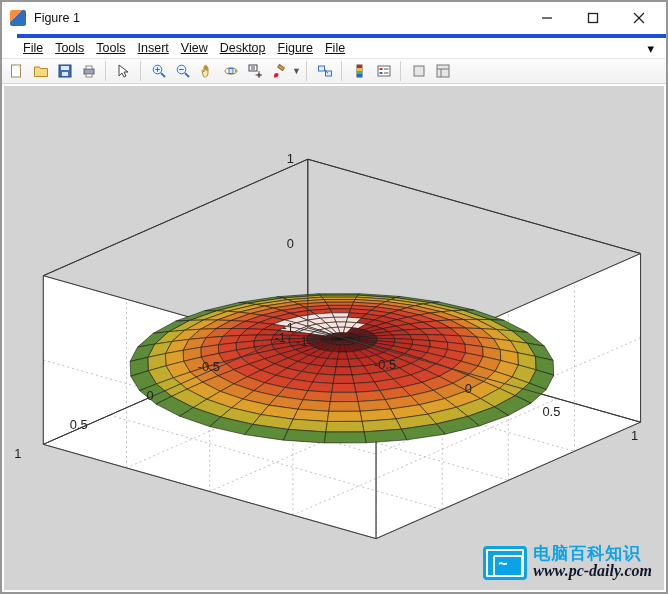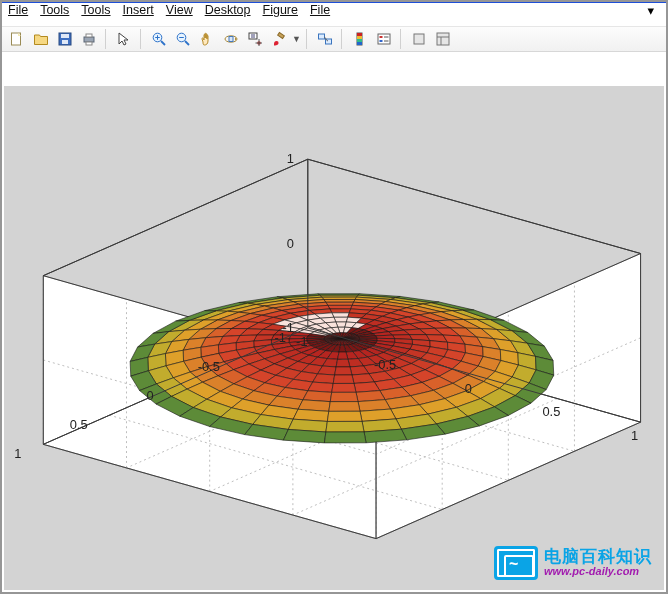--- a/index.html
+++ b/index.html
@@ -7,46 +7,68 @@
 
   .outer { width: 668px; height: 594px; border: 2px solid #969696; position: relative; background: #fff; }
 
   .titlebar { height: 32px; display: flex; align-items: center; padding: 0 4px 0 8px; background: #fff; }
   .app-icon { width: 16px; height: 16px; background: linear-gradient(135deg, #ff8c3b 0 40%, #2e6fbf 40% 100%); border-radius: 2px; margin-right: 8px; }
   .title-text { flex: 1; font-size: 12.5px; color: #111; }
   .winbtns { display: flex; gap: 0; }
   .winbtn { width: 46px; height: 30px; display: flex; align-items: center; justify-content: center; color:#222; }
   .winbtn svg { width: 12px; height: 12px; }
 
-  .menubar { height: 24px; display: flex; align-items: flex-start; padding: 0 6px; gap: 12px; border-top: 1px solid #1d4ed8; }
+  .menubar { height: 24px; display: flex; align-items: center; padding: 0 6px; gap: 12px; border-top: 4px solid #1d4ed8; margin-left: 15px; }
   .menuitem { font-size: 12.5px; color: #111; position: relative; }
   .menuitem .ul { text-decoration: underline; }
   .menu-tail { margin-left: auto; font-size: 13px; padding-right: 6px; }
 
   .toolbar { height: 26px; display: flex; align-items: center; padding: 0 4px; gap: 2px; border-top: 1px solid #e6e6e6; border-bottom: 1px solid #d7d7d7; background: linear-gradient(#fcfcfc,#f1f1f1); }
   .tb { width: 22px; height: 22px; display:flex; align-items:center; justify-content:center; border-radius:3px; }
   .sep { width: 3px; height: 20px; border-left: 1px solid #d0d0d0; margin: 0 3px; }
   .tb svg { width:16px; height:16px; }
 
   .canvas-wrap { position:absolute; left:2px; right:2px; top:84px; bottom:2px; background:#d3d3d3; }
   .axes-svg { position:absolute; inset:0; width:100%; height:100%; }
 
   .watermark { position:absolute; right:12px; bottom:10px; display:flex; align-items:center; gap:6px; }
   .wm-badge { width:44px; height:34px; background:#0aa4e6; border:3px solid #0aa4e6; border-radius:4px; position:relative; box-shadow:0 0 0 2px #fff inset; }
   .wm-badge::before { content:""; position:absolute; left:7px; top:6px; width:26px; height:18px; border:2px solid #fff; border-radius:2px; }
   .wm-badge::after { content:"~"; position:absolute; left:12px; top:6px; color:#fff; font-size:16px; font-weight:bold; }
-  .wm-text { color:#0aa4e6; font-weight:700; font-family: Liberation Sans, sans-serif; line-height:1.05; }
+  .wm-text { color:#0aa4e6; font-weight:700; font-family: Liberation Serif, serif; line-height:1.05; }
   .wm-text .cn { font-size:17px; letter-spacing:1px; }
-  .wm-text .url { font-size:11px; font-style:italic; color:#a21caf; }
+  .wm-text .url { font-size:16px; font-style:italic; color:#0f172a; }
 </style>
 </head>
 <body>
 
 <div class="outer">
 
+  <div class="titlebar">
+    <div class="app-icon"></div>
+    <div class="title-text">Figure 1</div>
+    <div class="winbtns">
+      <div class="winbtn">
+          <svg viewBox="0 0 12 12">
+            <line x1="1" y1="6" x2="11" y2="6" stroke="#222" stroke-width="1.3"></line>
+          </svg>
+        </div>
+      <div class="winbtn">
+          <svg viewBox="0 0 12 12">
+            <rect x="1.5" y="1.5" width="9" height="9" fill="none" stroke="#222" stroke-width="1.3"></rect>
+          </svg>
+        </div>
+      <div class="winbtn">
+          <svg viewBox="0 0 12 12">
+            <line x1="1" y1="1" x2="11" y2="11" stroke="#222" stroke-width="1.3"></line>
+            <line x1="11" y1="1" x2="1" y2="11" stroke="#222" stroke-width="1.3"></line>
+          </svg>
+        </div>
+    </div>
+  </div>
 
   <div class="menubar">
     <span class="menuitem"><span class="ul">File</span></span>
     <span class="menuitem"><span class="ul">Tools</span></span>
     <span class="menuitem"><span class="ul">Tools</span></span>
     <span class="menuitem"><span class="ul">Insert</span></span>
     <span class="menuitem"><span class="ul">View</span></span>
     <span class="menuitem"><span class="ul">Desktop</span></span>
     <span class="menuitem"><span class="ul">Figure</span></span>
     <span class="menuitem"><span class="ul">File</span></span>

